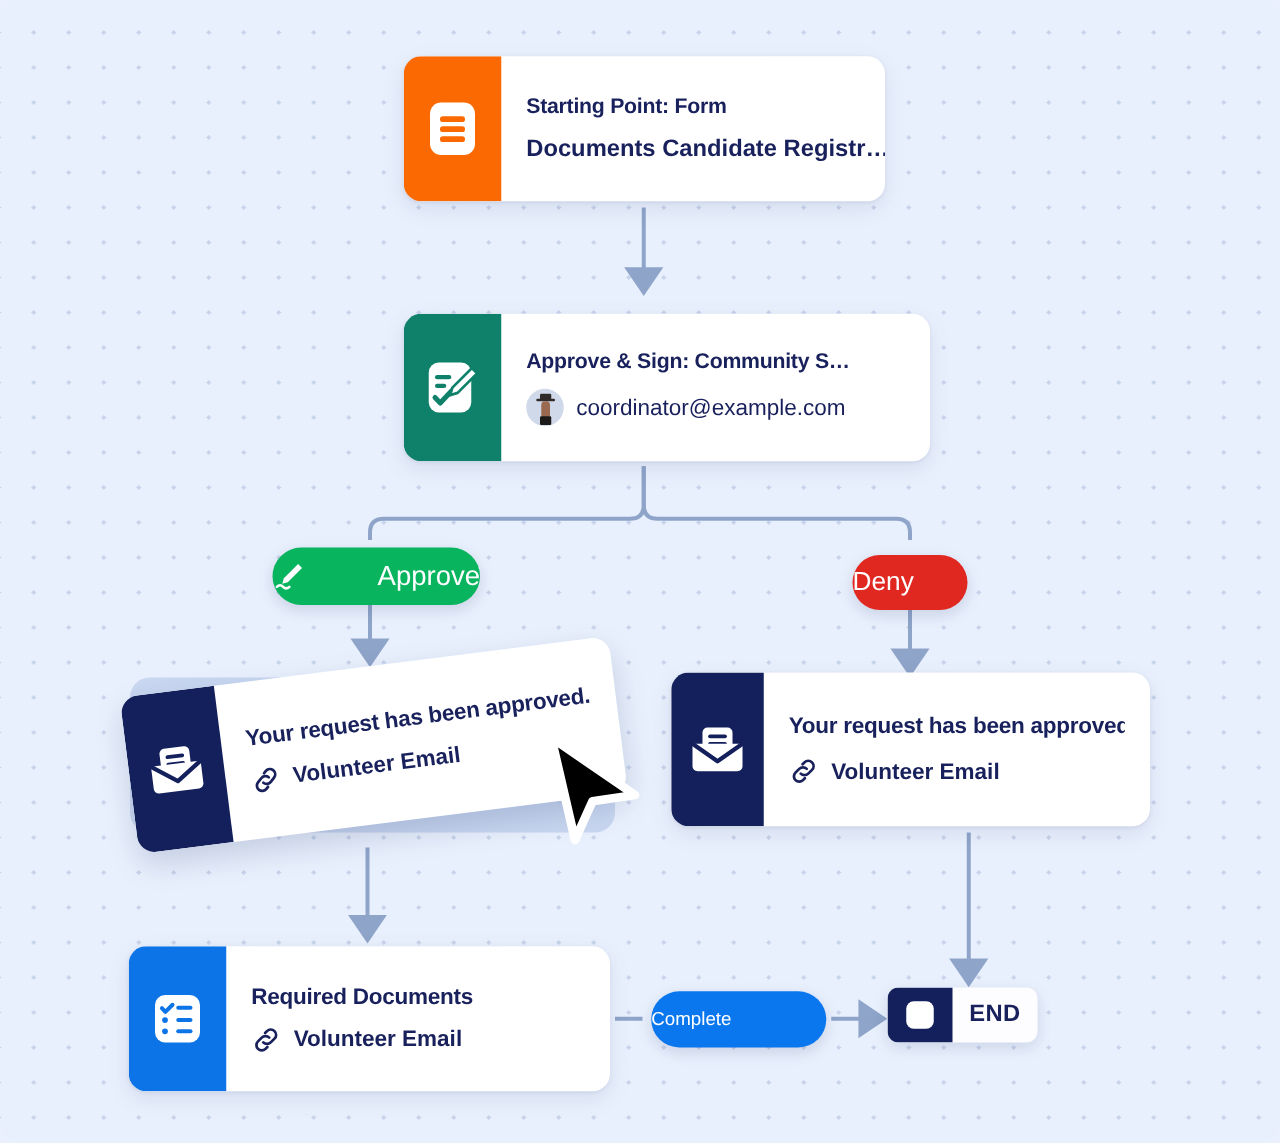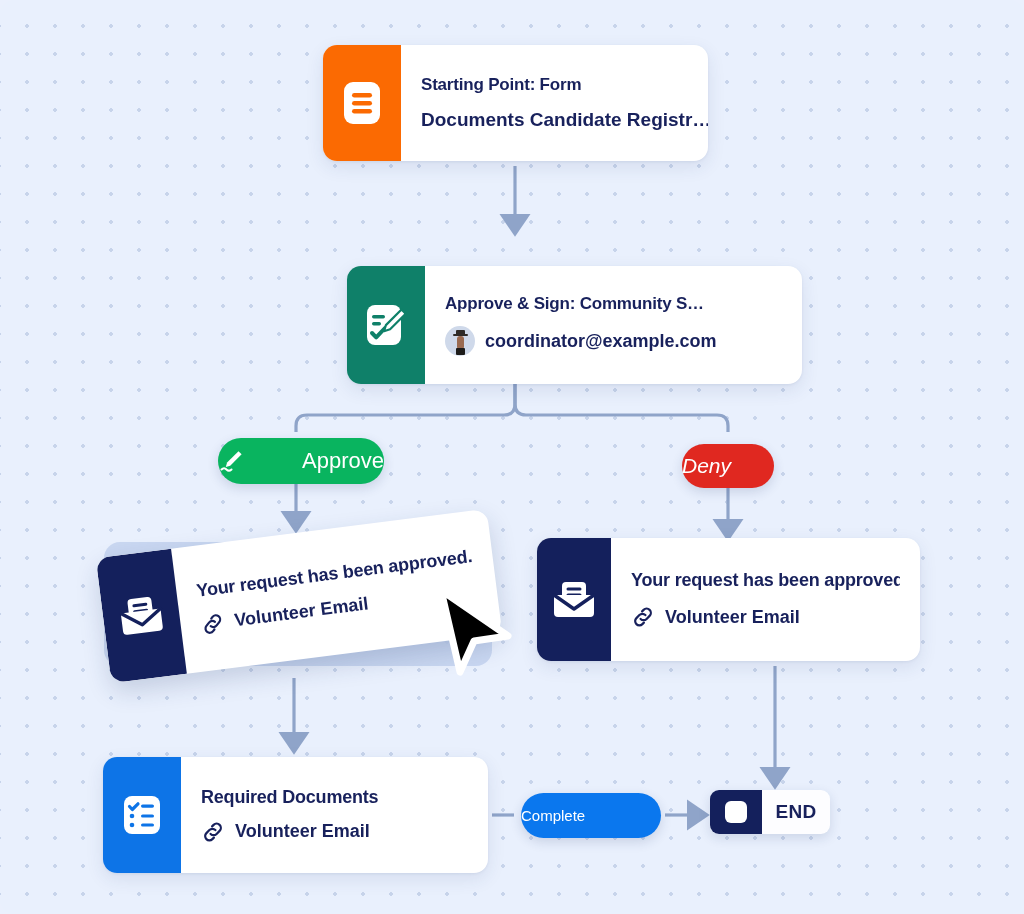--- a/index.html
+++ b/index.html
@@ -71,25 +71,25 @@
   
   #node-form {
     left: 323px; top: 45px; width: 385px; height: 116px;
   }
   #node-form .node-band { width: 78px; background: #fb6107; background: #fb6a02; }
   #node-form .node-title { font-size: 17px; margin-bottom: 14px; }
   #node-form .node-sub  { font-size: 19px; font-weight: bold; }
 
   
   #node-sign {
-    left: 323px; top: 266px; width: 455px; height: 118px; margin-left: 24px;
+    left: 323px; top: 251px; width: 421px; height: 118px;
   }
   #node-sign .node-band { width: 78px; background: #0f8069; }
   #node-sign .node-title { font-size: 17px; margin-bottom: 12px; }
-  #node-sign .node-sub  { font-size: 18px; font-weight: bold; }
+  #node-sign .node-sub  { font-size: 18px; font-weight: normal; }
 
   .avatar {
     width: 30px; height: 30px; border-radius: 50%;
     background: #cfd9ea;
     flex: 0 0 auto;
     position: relative;
     overflow: hidden;
   }
   .avatar .av-hat {
     position: absolute; left: 11px; top: 4px; width: 9px; height: 5px;
@@ -172,21 +172,20 @@
   }
   #pill-approve {
     left: 218px; top: 438px; width: 166px; height: 46px;
     background: #0ab763; background: #09b45f;
     font-size: 22px;
   }
   #pill-deny {
     left: 682px; top: 444px; width: 92px; height: 44px;
     background: #e4231d; background: #e02820;
     font-size: 21px;
-    font-style: italic;
   }
   #pill-complete {
     left: 521px; top: 793px; width: 140px; height: 45px;
     background: #0d74e7; background: #0a77ee;
     font-size: 15px;
   }
 
   
   #node-end {
     position: absolute;

